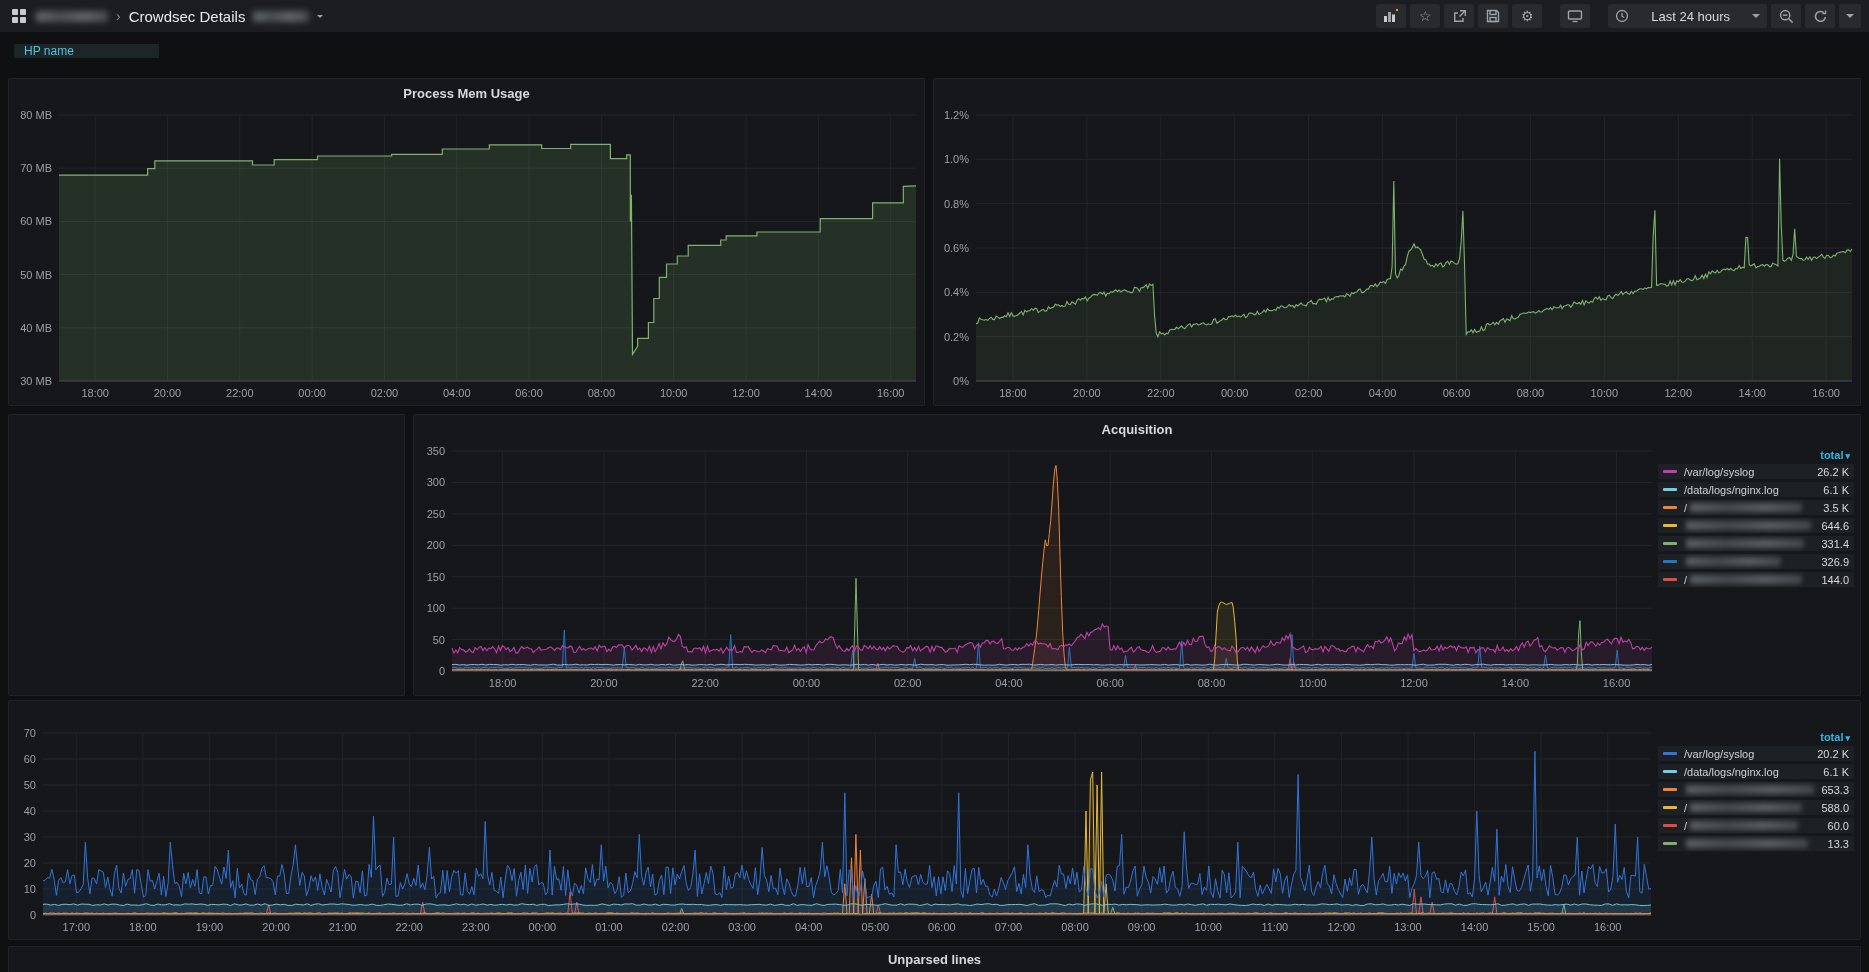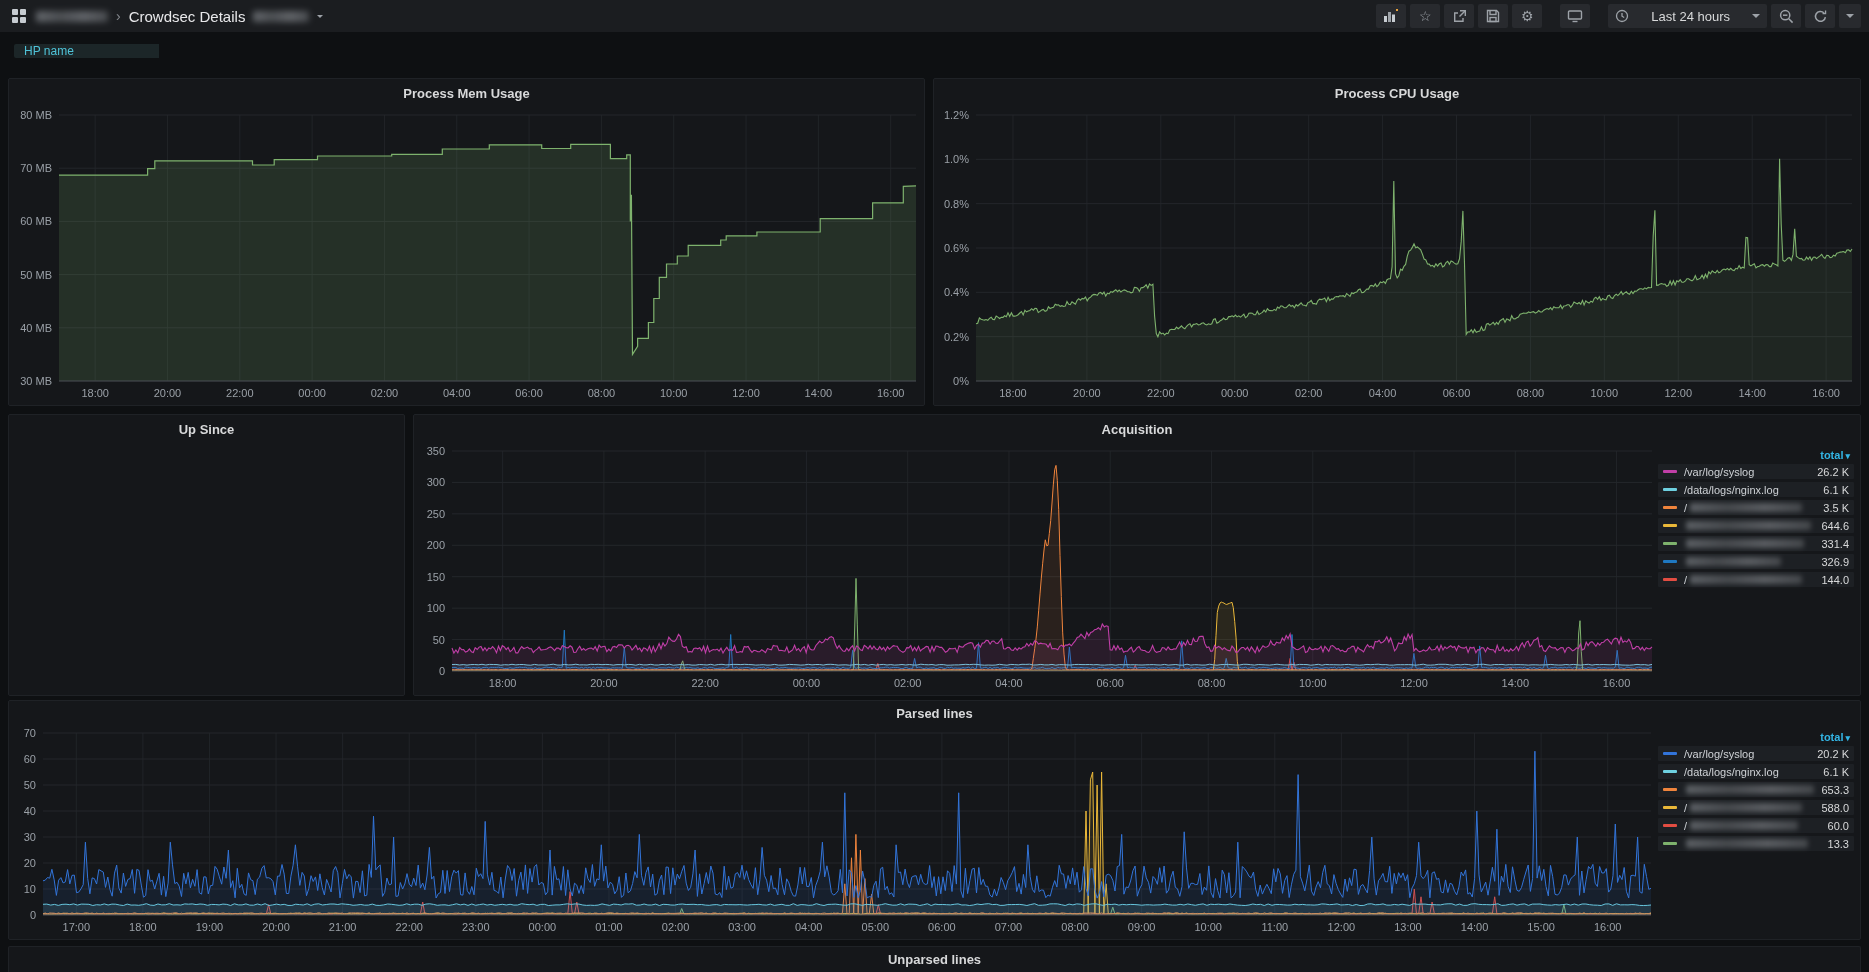--- a/index.html
+++ b/index.html
@@ -185,21 +185,20 @@
         <text class="tick" x="43" y="65.19999999999999" text-anchor="end">70 MB</text>
         <line x1="50" x2="907" y1="8" y2="8" stroke="#24272b"></line>
         <text class="tick" x="43" y="12" text-anchor="end">80 MB</text>
         <polygon points="50.0,274 50.0,68.1 138.6,68.1 138.6,61.7 145.8,61.7 145.8,53.8 243.5,53.8 243.5,58.0 265.2,58.0 265.2,52.7 308.5,52.7 308.5,49.0 382.7,49.0 382.7,47.4 433.3,47.4 433.3,42.0 480.3,42.0 480.3,37.8 532.7,37.8 532.7,41.5 561.7,41.5 561.7,37.3 601.4,37.3 601.4,51.6 617.7,51.6 617.7,47.9 621.3,47.9 621.3,114.4 622.4,87.8 623.5,247.4 628.6,239.4 628.6,231.4 639.4,231.4 639.4,215.5 644.8,215.5 644.8,191.5 650.3,191.5 650.3,170.3 657.5,170.3 657.5,157.0 668.3,157.0 668.3,149.0 679.2,149.0 679.2,138.3 711.7,138.3 711.7,133.0 717.2,133.0 717.2,128.8 747.9,128.8 747.9,125.0 811.2,125.0 811.2,111.7 863.6,111.7 863.6,95.8 894.3,95.8 894.3,79.3 907.0,78.8 907.0,274" fill="#7eb26d" opacity="0.16"></polygon>
         <polyline points="50.0,68.1 138.6,68.1 138.6,61.7 145.8,61.7 145.8,53.8 243.5,53.8 243.5,58.0 265.2,58.0 265.2,52.7 308.5,52.7 308.5,49.0 382.7,49.0 382.7,47.4 433.3,47.4 433.3,42.0 480.3,42.0 480.3,37.8 532.7,37.8 532.7,41.5 561.7,41.5 561.7,37.3 601.4,37.3 601.4,51.6 617.7,51.6 617.7,47.9 621.3,47.9 621.3,114.4 622.4,87.8 623.5,247.4 628.6,239.4 628.6,231.4 639.4,231.4 639.4,215.5 644.8,215.5 644.8,191.5 650.3,191.5 650.3,170.3 657.5,170.3 657.5,157.0 668.3,157.0 668.3,149.0 679.2,149.0 679.2,138.3 711.7,138.3 711.7,133.0 717.2,133.0 717.2,128.8 747.9,128.8 747.9,125.0 811.2,125.0 811.2,111.7 863.6,111.7 863.6,95.8 894.3,95.8 894.3,79.3 907.0,78.8" fill="none" stroke="#7eb26d" stroke-width="1.2"></polyline>
         <line x1="50" x2="907" y1="274" y2="274" stroke="#45484e"></line>
       </svg></div>
 </div>
 
 <div class="panel" style="left:933px;top:78px;width:928px;height:328px">
-  <div class="panel-header">Process CPU Usage</div>
   <div class="chart" style="left:0;top:28px;width:926px;height:298px"><svg width="926" height="298">
         <line x1="78.9620253164557" x2="78.9620253164557" y1="8" y2="274" stroke="#212428"></line>
         <text class="tick" x="78.9620253164557" y="290" text-anchor="middle">18:00</text>
         <line x1="152.8860759493671" x2="152.8860759493671" y1="8" y2="274" stroke="#212428"></line>
         <text class="tick" x="152.8860759493671" y="290" text-anchor="middle">20:00</text>
         <line x1="226.81012658227849" x2="226.81012658227849" y1="8" y2="274" stroke="#212428"></line>
         <text class="tick" x="226.81012658227849" y="290" text-anchor="middle">22:00</text>
         <line x1="300.7341772151899" x2="300.7341772151899" y1="8" y2="274" stroke="#212428"></line>
         <text class="tick" x="300.7341772151899" y="290" text-anchor="middle">00:00</text>
         <line x1="374.65822784810126" x2="374.65822784810126" y1="8" y2="274" stroke="#212428"></line>
@@ -232,21 +231,20 @@
         <text class="tick" x="35" y="56.33333333333332" text-anchor="end">1.0%</text>
         <line x1="42" x2="918" y1="8" y2="8" stroke="#24272b"></line>
         <text class="tick" x="35" y="12" text-anchor="end">1.2%</text>
         <polygon points="42.0,274 42.0,216.7 43.7,216.2 45.4,211.0 47.1,212.2 48.7,212.8 50.4,213.1 52.1,212.5 53.8,213.4 55.5,211.4 57.2,210.2 58.8,212.4 60.5,212.6 62.2,209.1 63.9,210.1 65.6,211.5 67.3,210.3 69.0,210.4 70.6,208.8 72.3,209.8 74.0,205.8 75.7,209.4 77.4,205.8 79.1,209.1 80.7,209.1 82.4,208.7 84.1,207.7 85.8,206.0 87.5,204.6 89.2,207.9 90.9,203.2 92.5,204.8 94.2,204.1 95.9,203.5 97.6,201.7 99.3,203.2 101.0,201.3 102.6,201.5 104.3,205.4 106.0,204.4 107.7,203.1 109.4,202.4 111.1,204.3 112.8,203.6 114.4,199.7 116.1,201.5 117.8,200.8 119.5,200.2 121.2,197.2 122.9,198.1 124.5,197.8 126.2,199.3 127.9,198.7 129.6,199.5 131.3,199.1 133.0,194.6 134.7,197.3 136.3,197.6 138.0,194.8 139.7,196.0 141.4,197.2 143.1,193.4 144.8,191.7 146.4,193.3 148.1,191.4 149.8,191.9 151.5,190.1 153.2,193.9 154.9,191.2 156.6,190.1 158.2,188.3 159.9,187.4 161.6,187.6 163.3,188.4 165.0,185.9 166.7,185.4 168.3,187.1 170.0,185.1 171.7,189.0 173.4,186.1 175.1,186.9 176.8,184.6 178.5,185.3 180.1,184.0 181.8,182.7 183.5,184.7 185.2,183.1 186.9,185.0 188.6,183.6 190.2,182.9 191.9,183.6 193.6,184.7 195.3,184.8 197.0,185.8 198.7,185.4 200.4,180.3 202.0,180.6 203.7,181.4 205.4,184.4 207.1,180.8 208.8,180.6 210.5,179.5 212.1,177.7 213.8,181.1 215.5,177.0 217.2,178.4 218.9,177.2 220.6,209.1 222.3,226.5 223.9,229.8 225.6,224.8 227.3,226.9 229.0,226.1 230.7,227.9 232.4,226.2 234.0,226.7 235.7,223.0 237.4,222.3 239.1,222.5 240.8,222.4 242.5,220.1 244.2,221.7 245.8,220.5 247.5,218.8 249.2,220.8 250.9,221.7 252.6,219.3 254.3,217.6 255.9,216.8 257.6,219.9 259.3,217.4 261.0,217.3 262.7,216.6 264.4,218.0 266.1,217.4 267.7,216.2 269.4,215.8 271.1,217.2 272.8,217.9 274.5,216.8 276.2,217.4 277.8,216.8 279.5,212.5 281.2,211.7 282.9,216.3 284.6,215.3 286.3,213.7 288.0,212.8 289.6,211.1 291.3,212.7 293.0,212.3 294.7,209.6 296.4,209.6 298.1,208.8 299.7,209.8 301.4,208.0 303.1,209.9 304.8,208.9 306.5,210.1 308.2,208.7 309.9,207.2 311.5,210.7 313.2,209.5 314.9,206.3 316.6,206.1 318.3,206.2 320.0,207.7 321.6,207.7 323.3,204.3 325.0,207.4 326.7,206.4 328.4,205.4 330.1,203.1 331.8,205.0 333.4,201.6 335.1,203.4 336.8,203.6 338.5,203.8 340.2,202.4 341.9,203.4 343.5,200.0 345.2,201.3 346.9,198.8 348.6,199.3 350.3,200.8 352.0,200.8 353.7,199.1 355.3,197.6 357.0,199.3 358.7,198.4 360.4,200.8 362.1,197.7 363.8,199.0 365.4,197.5 367.1,195.9 368.8,198.1 370.5,198.3 372.2,199.0 373.9,195.6 375.6,195.0 377.2,193.5 378.9,196.6 380.6,196.6 382.3,197.3 384.0,193.6 385.7,192.2 387.3,192.6 389.0,192.1 390.7,191.1 392.4,194.7 394.1,190.3 395.8,193.6 397.5,191.9 399.1,192.2 400.8,190.1 402.5,189.5 404.2,189.8 405.9,188.8 407.6,189.0 409.2,188.7 410.9,190.0 412.6,186.6 414.3,187.9 416.0,189.3 417.7,185.7 419.4,186.5 421.0,185.5 422.7,185.1 424.4,182.8 426.1,181.9 427.8,185.7 429.5,185.4 431.1,183.9 432.8,182.0 434.5,182.1 436.2,178.7 437.9,178.4 439.6,179.5 441.3,176.9 442.9,179.7 444.6,177.9 446.3,175.0 448.0,175.7 449.7,174.5 451.4,176.4 453.0,172.7 454.7,171.8 456.4,171.8 458.1,159.7 459.8,73.9 461.5,166.7 463.2,170.9 464.8,168.8 466.5,162.1 468.2,163.3 469.9,159.4 471.6,157.4 473.3,149.2 474.9,144.2 476.6,143.2 478.3,140.4 480.0,136.8 481.7,140.8 483.4,140.0 485.1,141.3 486.7,142.8 488.4,147.1 490.1,152.1 491.8,152.9 493.5,157.0 495.2,157.1 496.8,159.0 498.5,158.3 500.2,160.1 501.9,156.8 503.6,159.1 505.3,156.8 507.0,155.9 508.6,159.9 510.3,158.8 512.0,155.6 513.7,154.3 515.4,157.3 517.1,153.9 518.7,154.7 520.4,156.1 522.1,157.1 523.8,156.8 525.5,151.8 527.2,134.4 528.9,103.9 530.5,156.5 532.2,227.5 533.9,224.8 535.6,225.0 537.3,222.8 539.0,225.8 540.6,222.4 542.3,225.2 544.0,224.5 545.7,224.1 547.4,219.8 549.1,223.5 550.8,222.8 552.4,217.2 554.1,216.5 555.8,218.1 557.5,216.9 559.2,215.4 560.9,217.7 562.5,215.3 564.2,217.2 565.9,213.9 567.6,212.7 569.3,211.6 571.0,215.2 572.7,212.0 574.3,212.6 576.0,213.8 577.7,208.7 579.4,211.7 581.1,211.9 582.8,210.8 584.4,210.1 586.1,207.3 587.8,206.7 589.5,206.1 591.2,206.2 592.9,206.1 594.6,204.9 596.2,205.7 597.9,205.0 599.6,204.6 601.3,206.2 603.0,205.3 604.7,203.6 606.3,204.9 608.0,205.0 609.7,203.2 611.4,202.3 613.1,201.5 614.8,202.4 616.5,200.6 618.1,202.8 619.8,199.8 621.5,200.7 623.2,200.8 624.9,200.7 626.6,198.2 628.2,201.6 629.9,199.0 631.6,198.7 633.3,197.8 635.0,197.7 636.7,200.3 638.4,198.2 640.0,195.1 641.7,196.0 643.4,196.8 645.1,195.5 646.8,197.2 648.5,193.4 650.1,197.9 651.8,193.9 653.5,195.2 655.2,196.0 656.9,194.1 658.6,195.2 660.3,191.4 661.9,190.2 663.6,192.3 665.3,189.7 667.0,193.5 668.7,191.4 670.4,192.6 672.0,192.9 673.7,189.0 675.4,188.3 677.1,190.8 678.8,191.5 680.5,188.5 682.2,187.2 683.8,188.6 685.5,187.0 687.2,184.5 688.9,187.5 690.6,185.9 692.3,184.8 693.9,186.6 695.6,187.3 697.3,184.2 699.0,186.6 700.7,184.1 702.4,184.3 704.1,182.8 705.7,181.7 707.4,181.8 709.1,182.4 710.8,180.9 712.5,181.9 714.2,180.4 715.8,180.8 717.5,180.5 719.2,128.9 720.9,103.2 722.6,178.3 724.3,178.1 726.0,176.9 727.6,176.6 729.3,177.2 731.0,177.1 732.7,179.3 734.4,178.3 736.1,174.0 737.7,177.9 739.4,173.7 741.1,178.0 742.8,173.8 744.5,174.7 746.2,172.7 747.9,175.2 749.5,175.3 751.2,174.2 752.9,171.8 754.6,171.7 756.3,173.0 758.0,173.8 759.6,172.4 761.3,168.6 763.0,172.7 764.7,172.1 766.4,171.1 768.1,168.1 769.8,171.5 771.4,167.2 773.1,170.5 774.8,164.8 776.5,166.8 778.2,163.8 779.9,165.2 781.5,165.9 783.2,163.5 784.9,165.8 786.6,164.9 788.3,162.9 790.0,162.0 791.7,162.8 793.3,161.4 795.0,162.9 796.7,161.3 798.4,162.9 800.1,163.5 801.8,161.3 803.4,161.9 805.1,158.6 806.8,161.4 808.5,160.2 810.2,161.0 811.9,130.4 813.6,130.7 815.2,157.6 816.9,158.9 818.6,157.8 820.3,156.8 822.0,160.9 823.7,159.6 825.3,159.2 827.0,158.0 828.7,157.6 830.4,159.2 832.1,157.5 833.8,157.8 835.5,159.6 837.1,159.6 838.8,156.1 840.5,157.1 842.2,157.7 843.9,159.0 845.6,51.7 847.2,117.1 848.9,153.1 850.6,154.3 852.3,152.9 854.0,151.0 855.7,150.6 857.4,153.4 859.0,147.4 860.7,121.8 862.4,149.2 864.1,150.6 865.8,151.7 867.5,151.4 869.1,153.2 870.8,153.0 872.5,150.1 874.2,152.3 875.9,149.8 877.6,153.3 879.3,150.3 880.9,150.0 882.6,151.6 884.3,150.2 886.0,148.8 887.7,147.3 889.4,150.2 891.0,151.5 892.7,148.3 894.4,148.5 896.1,150.6 897.8,150.3 899.5,148.2 901.2,149.1 902.8,146.2 904.5,145.7 906.2,145.1 907.9,144.9 909.6,144.5 911.3,145.7 912.9,143.1 914.6,142.8 916.3,144.5 918.0,142.0 918.0,274" fill="#7eb26d" opacity="0.1"></polygon>
         <polyline points="42.0,216.7 43.7,216.2 45.4,211.0 47.1,212.2 48.7,212.8 50.4,213.1 52.1,212.5 53.8,213.4 55.5,211.4 57.2,210.2 58.8,212.4 60.5,212.6 62.2,209.1 63.9,210.1 65.6,211.5 67.3,210.3 69.0,210.4 70.6,208.8 72.3,209.8 74.0,205.8 75.7,209.4 77.4,205.8 79.1,209.1 80.7,209.1 82.4,208.7 84.1,207.7 85.8,206.0 87.5,204.6 89.2,207.9 90.9,203.2 92.5,204.8 94.2,204.1 95.9,203.5 97.6,201.7 99.3,203.2 101.0,201.3 102.6,201.5 104.3,205.4 106.0,204.4 107.7,203.1 109.4,202.4 111.1,204.3 112.8,203.6 114.4,199.7 116.1,201.5 117.8,200.8 119.5,200.2 121.2,197.2 122.9,198.1 124.5,197.8 126.2,199.3 127.9,198.7 129.6,199.5 131.3,199.1 133.0,194.6 134.7,197.3 136.3,197.6 138.0,194.8 139.7,196.0 141.4,197.2 143.1,193.4 144.8,191.7 146.4,193.3 148.1,191.4 149.8,191.9 151.5,190.1 153.2,193.9 154.9,191.2 156.6,190.1 158.2,188.3 159.9,187.4 161.6,187.6 163.3,188.4 165.0,185.9 166.7,185.4 168.3,187.1 170.0,185.1 171.7,189.0 173.4,186.1 175.1,186.9 176.8,184.6 178.5,185.3 180.1,184.0 181.8,182.7 183.5,184.7 185.2,183.1 186.9,185.0 188.6,183.6 190.2,182.9 191.9,183.6 193.6,184.7 195.3,184.8 197.0,185.8 198.7,185.4 200.4,180.3 202.0,180.6 203.7,181.4 205.4,184.4 207.1,180.8 208.8,180.6 210.5,179.5 212.1,177.7 213.8,181.1 215.5,177.0 217.2,178.4 218.9,177.2 220.6,209.1 222.3,226.5 223.9,229.8 225.6,224.8 227.3,226.9 229.0,226.1 230.7,227.9 232.4,226.2 234.0,226.7 235.7,223.0 237.4,222.3 239.1,222.5 240.8,222.4 242.5,220.1 244.2,221.7 245.8,220.5 247.5,218.8 249.2,220.8 250.9,221.7 252.6,219.3 254.3,217.6 255.9,216.8 257.6,219.9 259.3,217.4 261.0,217.3 262.7,216.6 264.4,218.0 266.1,217.4 267.7,216.2 269.4,215.8 271.1,217.2 272.8,217.9 274.5,216.8 276.2,217.4 277.8,216.8 279.5,212.5 281.2,211.7 282.9,216.3 284.6,215.3 286.3,213.7 288.0,212.8 289.6,211.1 291.3,212.7 293.0,212.3 294.7,209.6 296.4,209.6 298.1,208.8 299.7,209.8 301.4,208.0 303.1,209.9 304.8,208.9 306.5,210.1 308.2,208.7 309.9,207.2 311.5,210.7 313.2,209.5 314.9,206.3 316.6,206.1 318.3,206.2 320.0,207.7 321.6,207.7 323.3,204.3 325.0,207.4 326.7,206.4 328.4,205.4 330.1,203.1 331.8,205.0 333.4,201.6 335.1,203.4 336.8,203.6 338.5,203.8 340.2,202.4 341.9,203.4 343.5,200.0 345.2,201.3 346.9,198.8 348.6,199.3 350.3,200.8 352.0,200.8 353.7,199.1 355.3,197.6 357.0,199.3 358.7,198.4 360.4,200.8 362.1,197.7 363.8,199.0 365.4,197.5 367.1,195.9 368.8,198.1 370.5,198.3 372.2,199.0 373.9,195.6 375.6,195.0 377.2,193.5 378.9,196.6 380.6,196.6 382.3,197.3 384.0,193.6 385.7,192.2 387.3,192.6 389.0,192.1 390.7,191.1 392.4,194.7 394.1,190.3 395.8,193.6 397.5,191.9 399.1,192.2 400.8,190.1 402.5,189.5 404.2,189.8 405.9,188.8 407.6,189.0 409.2,188.7 410.9,190.0 412.6,186.6 414.3,187.9 416.0,189.3 417.7,185.7 419.4,186.5 421.0,185.5 422.7,185.1 424.4,182.8 426.1,181.9 427.8,185.7 429.5,185.4 431.1,183.9 432.8,182.0 434.5,182.1 436.2,178.7 437.9,178.4 439.6,179.5 441.3,176.9 442.9,179.7 444.6,177.9 446.3,175.0 448.0,175.7 449.7,174.5 451.4,176.4 453.0,172.7 454.7,171.8 456.4,171.8 458.1,159.7 459.8,73.9 461.5,166.7 463.2,170.9 464.8,168.8 466.5,162.1 468.2,163.3 469.9,159.4 471.6,157.4 473.3,149.2 474.9,144.2 476.6,143.2 478.3,140.4 480.0,136.8 481.7,140.8 483.4,140.0 485.1,141.3 486.7,142.8 488.4,147.1 490.1,152.1 491.8,152.9 493.5,157.0 495.2,157.1 496.8,159.0 498.5,158.3 500.2,160.1 501.9,156.8 503.6,159.1 505.3,156.8 507.0,155.9 508.6,159.9 510.3,158.8 512.0,155.6 513.7,154.3 515.4,157.3 517.1,153.9 518.7,154.7 520.4,156.1 522.1,157.1 523.8,156.8 525.5,151.8 527.2,134.4 528.9,103.9 530.5,156.5 532.2,227.5 533.9,224.8 535.6,225.0 537.3,222.8 539.0,225.8 540.6,222.4 542.3,225.2 544.0,224.5 545.7,224.1 547.4,219.8 549.1,223.5 550.8,222.8 552.4,217.2 554.1,216.5 555.8,218.1 557.5,216.9 559.2,215.4 560.9,217.7 562.5,215.3 564.2,217.2 565.9,213.9 567.6,212.7 569.3,211.6 571.0,215.2 572.7,212.0 574.3,212.6 576.0,213.8 577.7,208.7 579.4,211.7 581.1,211.9 582.8,210.8 584.4,210.1 586.1,207.3 587.8,206.7 589.5,206.1 591.2,206.2 592.9,206.1 594.6,204.9 596.2,205.7 597.9,205.0 599.6,204.6 601.3,206.2 603.0,205.3 604.7,203.6 606.3,204.9 608.0,205.0 609.7,203.2 611.4,202.3 613.1,201.5 614.8,202.4 616.5,200.6 618.1,202.8 619.8,199.8 621.5,200.7 623.2,200.8 624.9,200.7 626.6,198.2 628.2,201.6 629.9,199.0 631.6,198.7 633.3,197.8 635.0,197.7 636.7,200.3 638.4,198.2 640.0,195.1 641.7,196.0 643.4,196.8 645.1,195.5 646.8,197.2 648.5,193.4 650.1,197.9 651.8,193.9 653.5,195.2 655.2,196.0 656.9,194.1 658.6,195.2 660.3,191.4 661.9,190.2 663.6,192.3 665.3,189.7 667.0,193.5 668.7,191.4 670.4,192.6 672.0,192.9 673.7,189.0 675.4,188.3 677.1,190.8 678.8,191.5 680.5,188.5 682.2,187.2 683.8,188.6 685.5,187.0 687.2,184.5 688.9,187.5 690.6,185.9 692.3,184.8 693.9,186.6 695.6,187.3 697.3,184.2 699.0,186.6 700.7,184.1 702.4,184.3 704.1,182.8 705.7,181.7 707.4,181.8 709.1,182.4 710.8,180.9 712.5,181.9 714.2,180.4 715.8,180.8 717.5,180.5 719.2,128.9 720.9,103.2 722.6,178.3 724.3,178.1 726.0,176.9 727.6,176.6 729.3,177.2 731.0,177.1 732.7,179.3 734.4,178.3 736.1,174.0 737.7,177.9 739.4,173.7 741.1,178.0 742.8,173.8 744.5,174.7 746.2,172.7 747.9,175.2 749.5,175.3 751.2,174.2 752.9,171.8 754.6,171.7 756.3,173.0 758.0,173.8 759.6,172.4 761.3,168.6 763.0,172.7 764.7,172.1 766.4,171.1 768.1,168.1 769.8,171.5 771.4,167.2 773.1,170.5 774.8,164.8 776.5,166.8 778.2,163.8 779.9,165.2 781.5,165.9 783.2,163.5 784.9,165.8 786.6,164.9 788.3,162.9 790.0,162.0 791.7,162.8 793.3,161.4 795.0,162.9 796.7,161.3 798.4,162.9 800.1,163.5 801.8,161.3 803.4,161.9 805.1,158.6 806.8,161.4 808.5,160.2 810.2,161.0 811.9,130.4 813.6,130.7 815.2,157.6 816.9,158.9 818.6,157.8 820.3,156.8 822.0,160.9 823.7,159.6 825.3,159.2 827.0,158.0 828.7,157.6 830.4,159.2 832.1,157.5 833.8,157.8 835.5,159.6 837.1,159.6 838.8,156.1 840.5,157.1 842.2,157.7 843.9,159.0 845.6,51.7 847.2,117.1 848.9,153.1 850.6,154.3 852.3,152.9 854.0,151.0 855.7,150.6 857.4,153.4 859.0,147.4 860.7,121.8 862.4,149.2 864.1,150.6 865.8,151.7 867.5,151.4 869.1,153.2 870.8,153.0 872.5,150.1 874.2,152.3 875.9,149.8 877.6,153.3 879.3,150.3 880.9,150.0 882.6,151.6 884.3,150.2 886.0,148.8 887.7,147.3 889.4,150.2 891.0,151.5 892.7,148.3 894.4,148.5 896.1,150.6 897.8,150.3 899.5,148.2 901.2,149.1 902.8,146.2 904.5,145.7 906.2,145.1 907.9,144.9 909.6,144.5 911.3,145.7 912.9,143.1 914.6,142.8 916.3,144.5 918.0,142.0" fill="none" stroke="#7eb26d" stroke-width="1.1"></polyline>
         <line x1="42" x2="918" y1="274" y2="274" stroke="#45484e"></line>
       </svg></div>
 </div>
 
 <div class="panel" style="left:8px;top:414px;width:397px;height:282px">
-  <div class="panel-header">Up Since</div>
 </div>
 
 <div class="panel" style="left:413px;top:414px;width:1448px;height:282px">
   <div class="panel-header">Acquisition</div>
   <div class="chart" style="left:0;top:28px;width:1246px;height:252px"><svg width="1246" height="252">
         <line x1="88.63291139240506" x2="88.63291139240506" y1="8" y2="228" stroke="#212428"></line>
         <text class="tick" x="88.63291139240506" y="244" text-anchor="middle">18:00</text>
         <line x1="189.8987341772152" x2="189.8987341772152" y1="8" y2="228" stroke="#212428"></line>
         <text class="tick" x="189.8987341772152" y="244" text-anchor="middle">20:00</text>
         <line x1="291.16455696202536" x2="291.16455696202536" y1="8" y2="228" stroke="#212428"></line>
@@ -341,21 +339,20 @@
       </div>
       <div class="lrow">
         <span class="dash" style="background:#e24d42"></span>
         <span class="llab">/<span class="redact" style="width:112px"></span></span>
         <span class="lval">144.0</span>
       </div>
     </div>
 </div>
 
 <div class="panel" style="left:8px;top:700px;width:1853px;height:240px">
-  <div class="panel-header" style="height:24px">Parsed lines</div>
   <div class="chart" style="left:0;top:24px;width:1650px;height:214px"><svg width="1650" height="214">
         <line x1="67.29192546583852" x2="67.29192546583852" y1="8" y2="190" stroke="#212428"></line>
         <text class="tick" x="67.29192546583852" y="206" text-anchor="middle">17:00</text>
         <line x1="133.87577639751555" x2="133.87577639751555" y1="8" y2="190" stroke="#212428"></line>
         <text class="tick" x="133.87577639751555" y="206" text-anchor="middle">18:00</text>
         <line x1="200.45962732919256" x2="200.45962732919256" y1="8" y2="190" stroke="#212428"></line>
         <text class="tick" x="200.45962732919256" y="206" text-anchor="middle">19:00</text>
         <line x1="267.04347826086956" x2="267.04347826086956" y1="8" y2="190" stroke="#212428"></line>
         <text class="tick" x="267.04347826086956" y="206" text-anchor="middle">20:00</text>
         <line x1="333.6273291925466" x2="333.6273291925466" y1="8" y2="190" stroke="#212428"></line>

